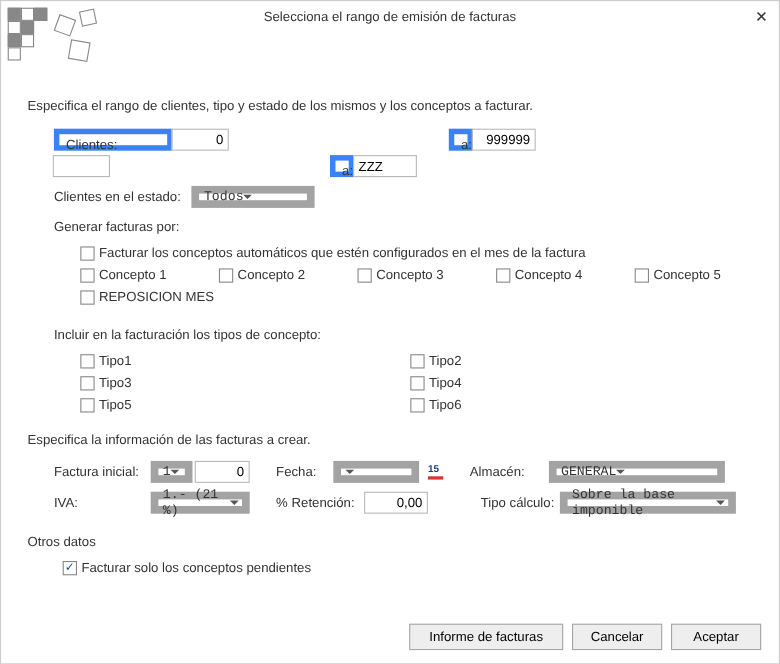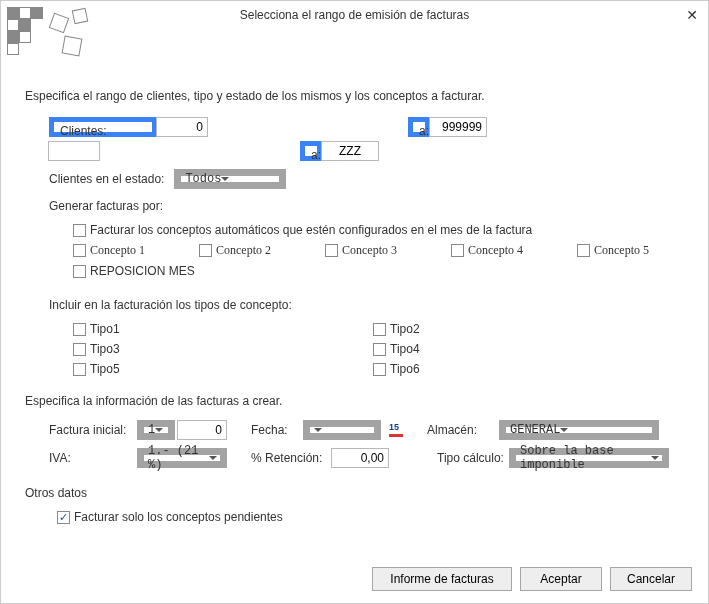--- a/index.html
+++ b/index.html
@@ -57,21 +57,20 @@
     line-height: 14px;
     background: #fff;
   }
   .inp {
     border: 1px solid #b8b8b8;
     height: 20px;
     padding: 1px 4px;
     font-family: inherit;
     font-size: 12px;
     background: #fff;
-    text-align: center;
   }
   .inp.r { text-align: right; }
   .sel-box {
     border: 7px solid #a3a3a3;
     height: 20px;
     background: #fff;
     display: flex;
     align-items: center;
     justify-content: flex-start;
     padding: 0 3px 0 4px;
@@ -188,21 +187,21 @@
     </div>
   </div>
 
   <div class="section-title" style="margin-left:24px">Generar facturas por:</div>
 
   <div style="margin-left:48px">
     <label class="chk">
       <span class="chk-box"></span>
       <span>Facturar los conceptos automáticos que estén configurados en el mes de la factura</span>
     </label>
-    <div class="row" style="margin-top:6px; gap:0;font-family:Liberation Serif, serif;">
+    <div class="row" style="margin-top:6px; gap:0;">
       <label class="chk" style="width:126px">
           <span class="chk-box"></span>
           <span>Concepto 1</span>
         </label>
       <label class="chk" style="width:126px">
           <span class="chk-box"></span>
           <span>Concepto 2</span>
         </label>
       <label class="chk" style="width:126px">
           <span class="chk-box"></span>
@@ -304,15 +303,15 @@
   <div style="margin-top:18px">Otros datos</div>
   <label class="chk" style="margin-top:10px; margin-left:32px">
     <span class="chk-box">✓</span>
     <span>Facturar solo los conceptos pendientes</span>
   </label>
 
 </div>
 
 <div class="footer">
   <button class="btn" style="width:140px">Informe de facturas</button>
+  <button class="btn" style="width:82px">Cancelar</button>
   <button class="btn" style="width:82px">Aceptar</button>
-  <button class="btn" style="width:82px">Cancelar</button>
 </div>
 
 </body></html>

